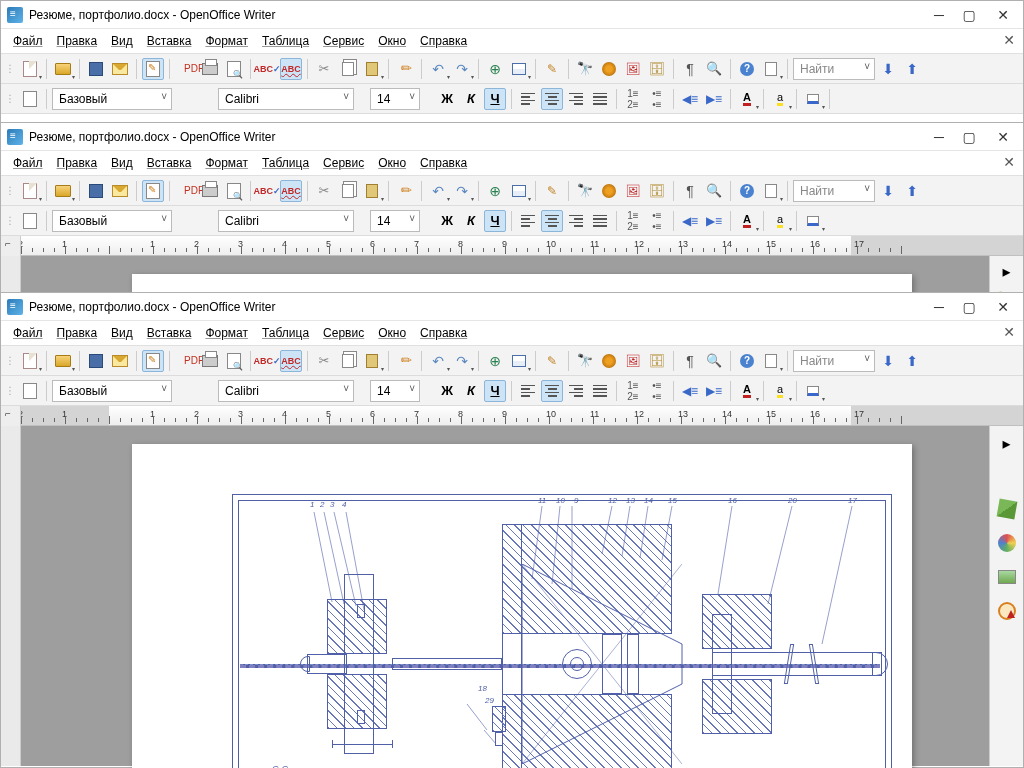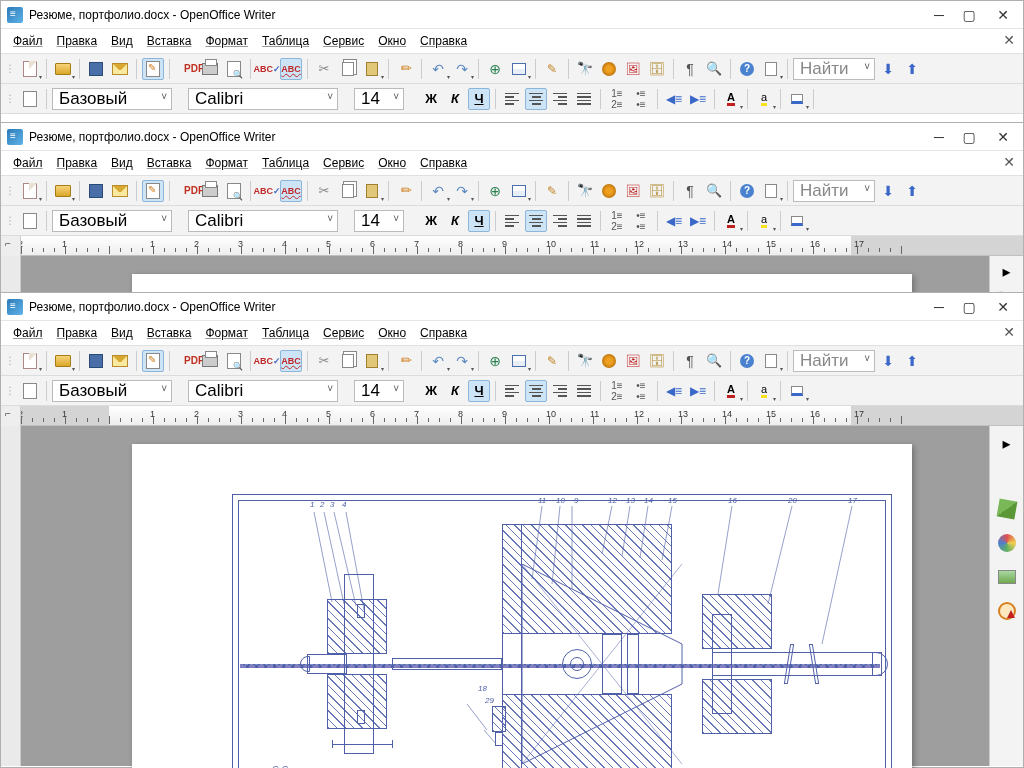--- a/index.html
+++ b/index.html
@@ -62,24 +62,24 @@
   .tb-btn {
     width: 22px; height: 22px;
     border: 1px solid transparent;
     display: flex; align-items:center; justify-content:center;
     font-size: 13px;
     border-radius: 2px;
     position: relative;
   }
   .tb-btn.sel { background:#cde4f7; border-color:#8cb5da;}
   .dd::after { content:"▾"; font-size:6px; color:#555; position:absolute; right:-2px; bottom:-1px; }
-  .select { border: 1px solid #bbb; background:#fff; height:22px; display:flex; align-items:center; padding: 0 18px 0 6px; position:relative; font-size:17px;}
+  .select { border: 1px solid #bbb; background:#fff; height:22px; display:flex; align-items:center; padding: 0 18px 0 6px; position:relative; font-size:12px;}
   .select::after { content:"˅"; position:absolute; right:4px; top:2px; color:#555; font-size:10px;}
   .style-sel { width: 120px; }
-  .font-sel { width: 150px; }
+  .font-sel { width: 136px; margin-left: 30px; }
   .size-sel { width: 50px; }
   .find-sel { width: 82px; color:#888;}
   .format-toolbar { height: 30px; }
   .ruler-row { display:flex; height: 20px; background:#eaeaea; }
   .ruler-row .vruler-corner { width:20px; background:#eee; border-right:1px solid #ccc; position:relative;}
   .ruler-row .vruler-corner::before { content:"⌐"; position:absolute; left:4px; top:2px; color:#555; font-size:10px;}
   .ruler {
     flex: 1;
     background: linear-gradient(#fff,#eee);
     border-bottom: 1px solid #c0c0c0;
@@ -118,21 +118,21 @@
   
   .ic { display:inline-block; }
   .ic-new { width:14px; height:16px; border:1px solid #a88; background:#fff; position:relative;}
   .ic-new::before{content:"";position:absolute;right:-1px;top:-1px;border:4px solid transparent;border-left-color:#e8e0d0;border-top-color:#e8e0d0;}
   .ic-open { width:16px;height:12px;background:linear-gradient(#f8d27a,#d9a829);border:1px solid #a67c16;border-radius:1px;}
   .ic-save { width:14px;height:14px;background:#4a6fa8;border:1px solid #2a4a78;}
   .ic-mail{width:16px;height:12px;border:1px solid #b88a2a;background:#f8e8a0;position:relative;}
   .ic-mail::before{content:"";position:absolute;left:0;right:0;top:0;border:6px solid transparent;border-top-color:#d8a830;}
   .ic-edit{width:14px;height:16px;border:1px solid #888;background:#fff;position:relative;}
   .ic-edit::before{content:"✎";position:absolute;left:1px;top:0;font-size:10px;color:#d08020;}
-  .ic-pdf{color:#c03020;font-size:10px;font-weight:bold;margin-left:16px;}
+  .ic-pdf{color:#c03020;font-size:10px;font-weight:normal;margin-left:16px;}
   .ic-print { width:16px;height:12px;background:#ccc;border:1px solid #777;position:relative;}
   .ic-print::before{content:"";position:absolute;left:2px;top:-5px;width:10px;height:5px;background:#fff;border:1px solid #888;}
   .ic-preview{width:14px;height:16px;border:1px solid #888;background:#fff;position:relative;}
   .ic-preview::after{content:"🔍";position:absolute;right:-3px;bottom:-3px;font-size:8px;}
   .ic-abc{color:#c02828;font-size:9px;font-weight:bold;}
   .ic-cut{color:#888;font-size:13px;}
   .ic-copy{width:12px;height:14px;border:1px solid #888;background:#fff;box-shadow:2px -2px 0 #fff, 2px -2px 0 1px #888;}
   .ic-paste{width:12px;height:14px;background:#e0c878;border:1px solid #a08030;}
   .ic-brush{color:#d08020;transform:rotate(45deg);font-size:13px;}
   .ic-undo{color:#5a88c0;font-size:14px;}

